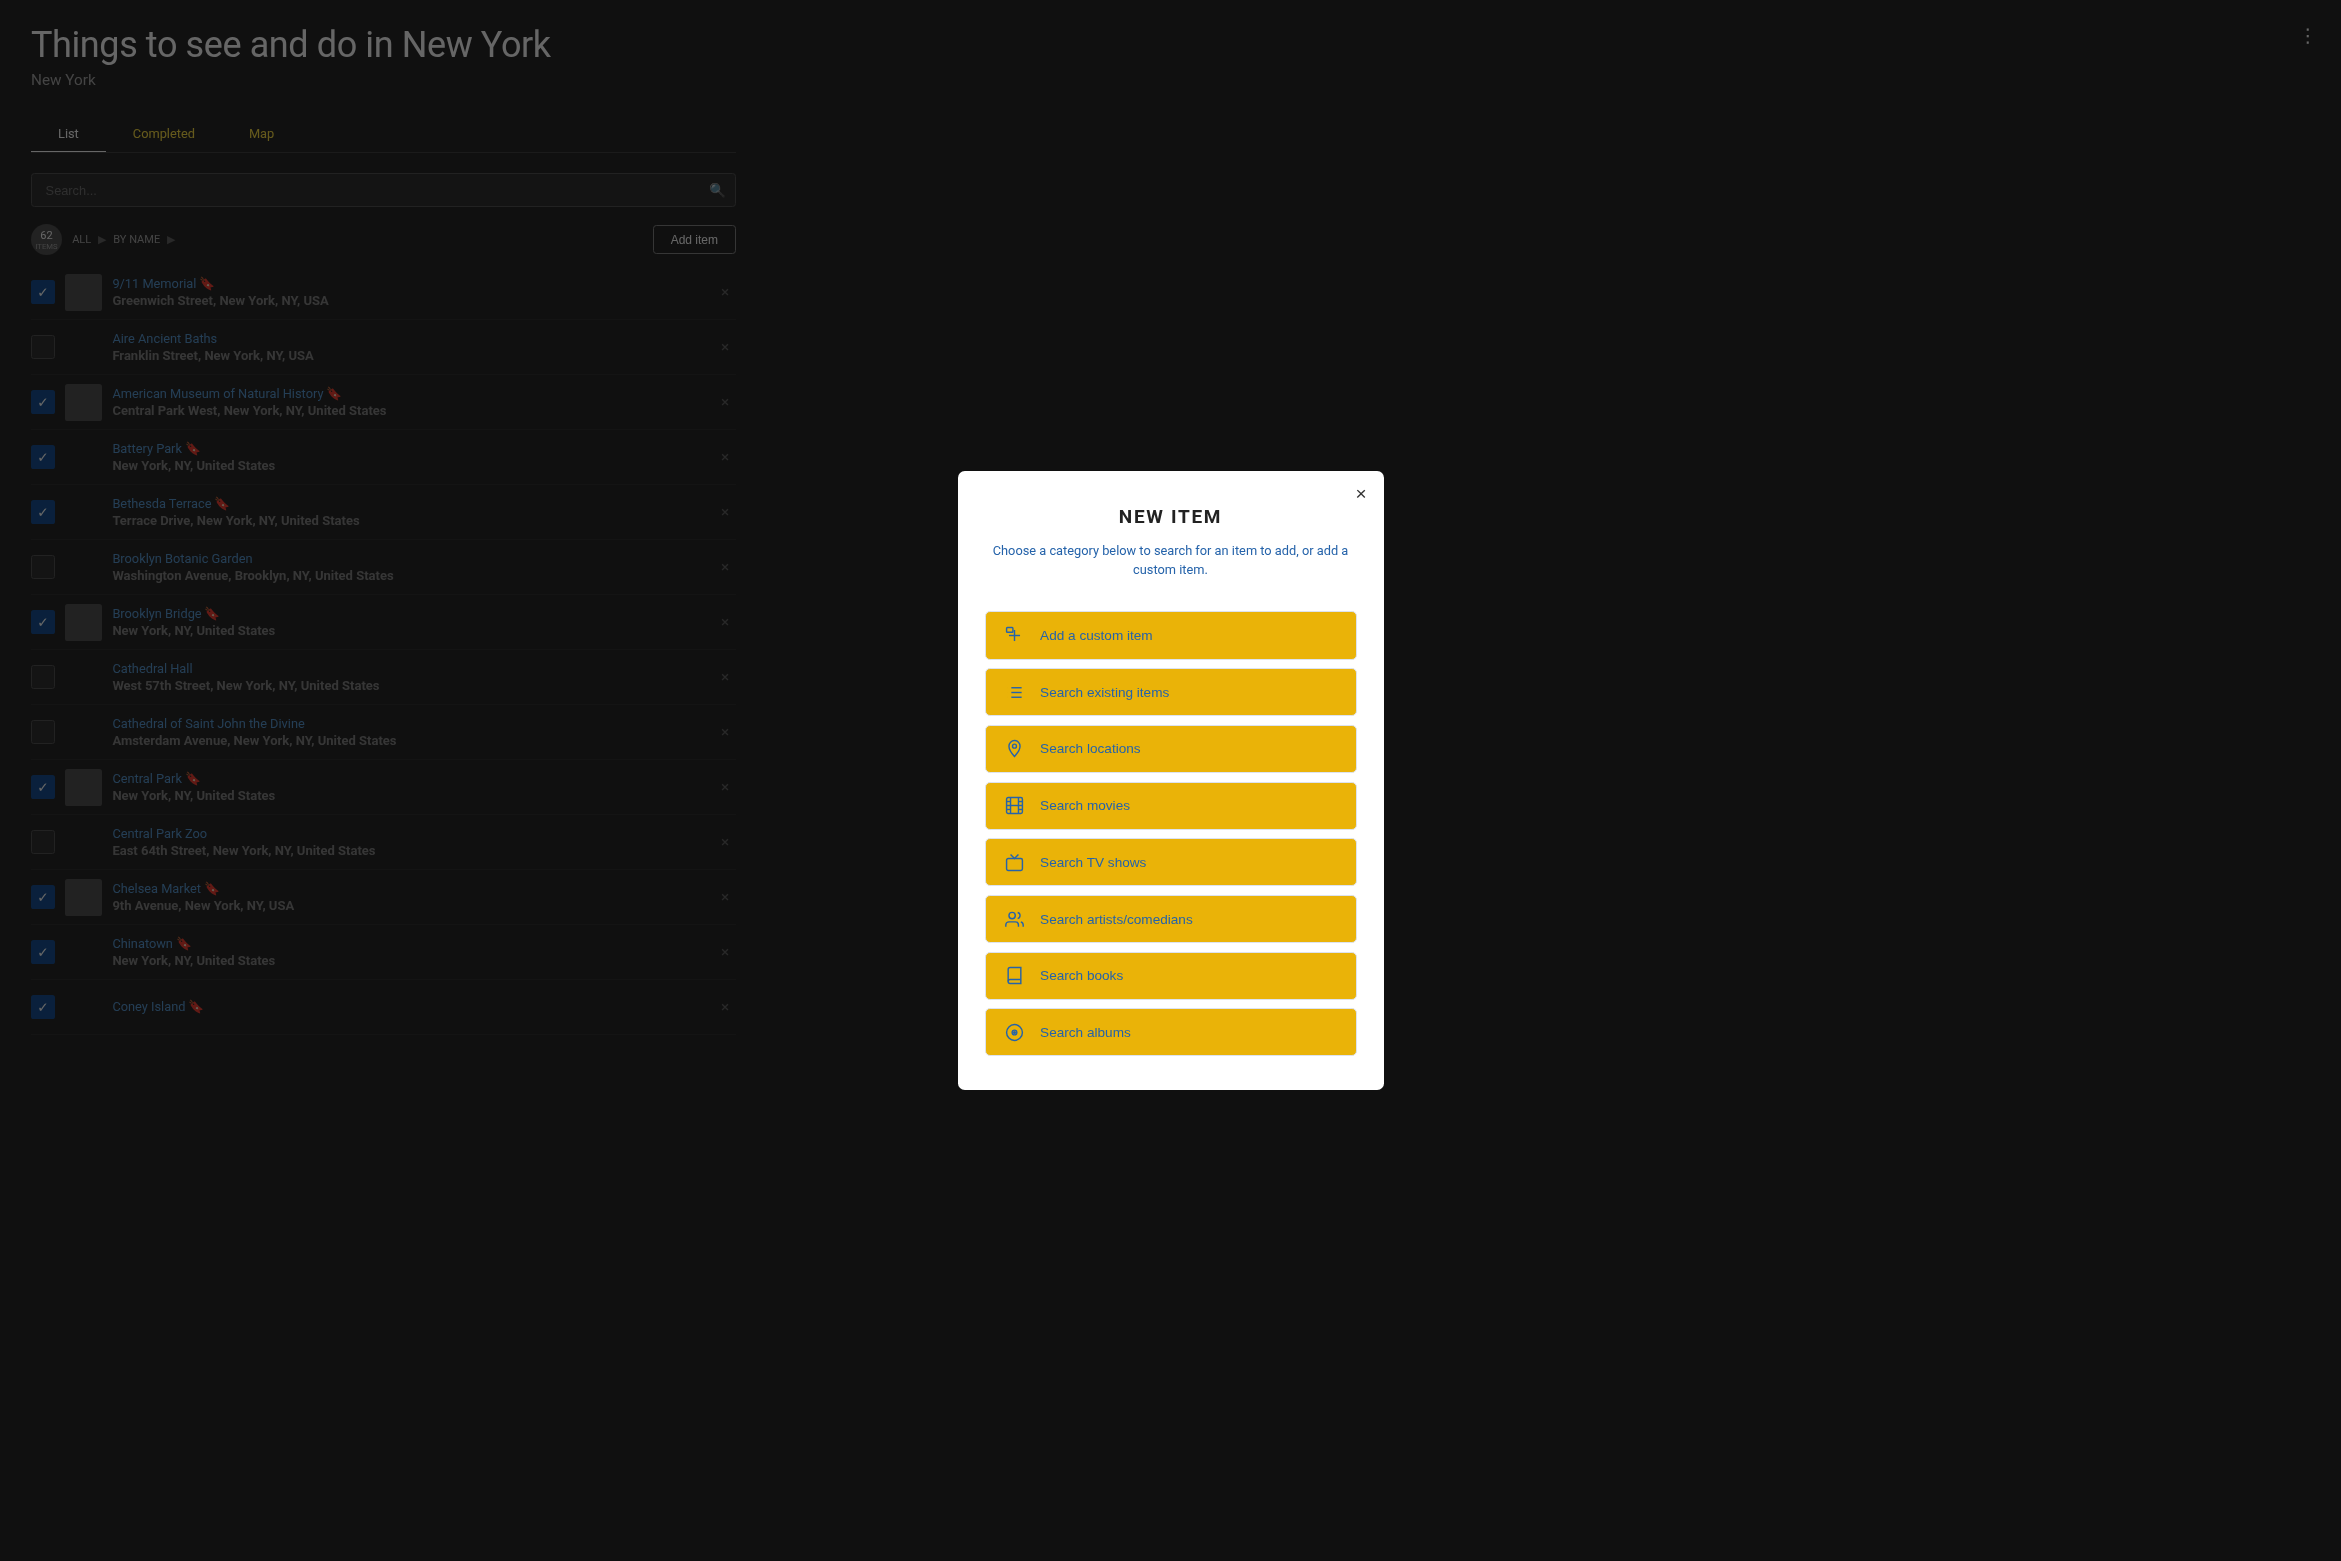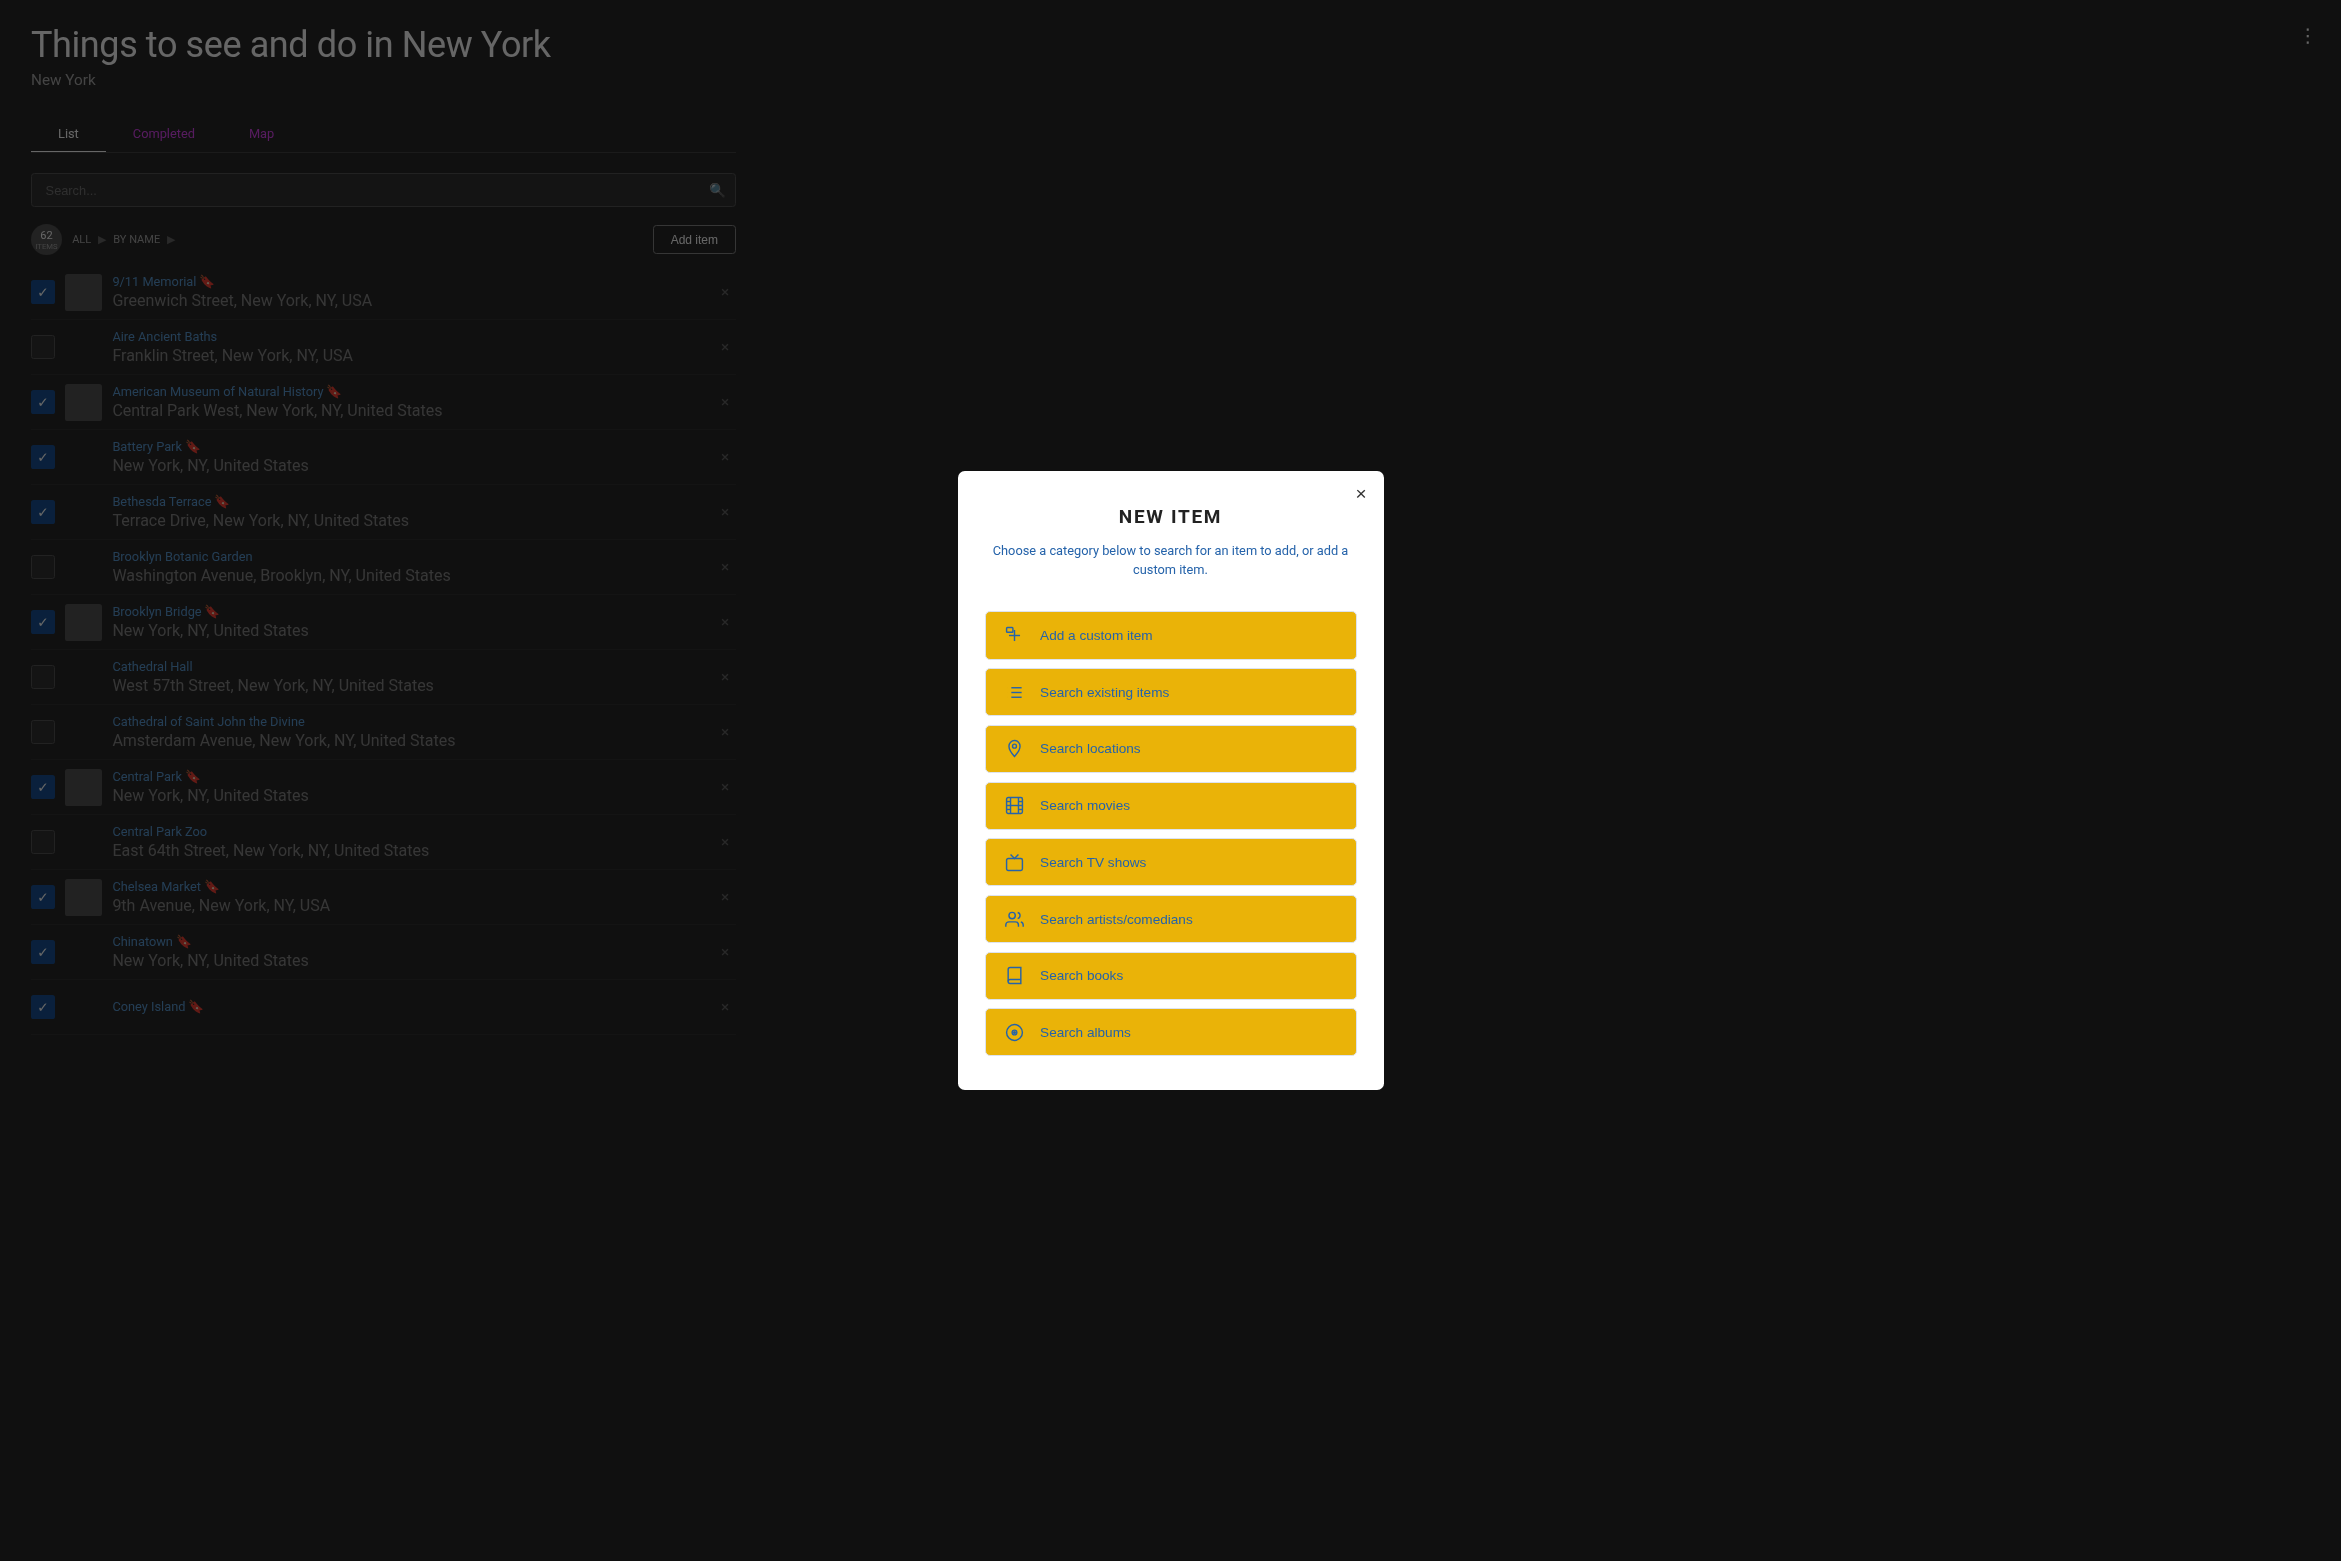--- a/index.html
+++ b/index.html
@@ -52,21 +52,21 @@
 
     .tabs {
       display: flex;
       gap: 0;
       margin-bottom: 20.5px;
       border-bottom: 0.9px solid #444;
     }
 
     .tab {
       padding: 10.2px 27px;
-      color: #d946ef;
+      color: #fde047;
       font-size: 12.8px;
       cursor: pointer;
       border-bottom: 1.7px solid transparent;
       margin-bottom: -0.9px;
     }
 
     .tab.active {
       color: #fff;
       border-bottom-color: #fff;
     }
@@ -205,22 +205,23 @@
       flex: 1;
     }
 
     .item-name {
       font-size: 12.8px;
       color: #5b9bd5;
       margin-bottom: 1.7px;
     }
 
     .item-address {
-      font-size: 16px;
+      font-size: 13px;
       color: #888;
+      font-weight: bold;
     }
 
     .item-remove {
       color: #666;
       font-size: 15.3px;
       cursor: pointer;
       padding: 3.4px 6.8px;
     }
 
     

